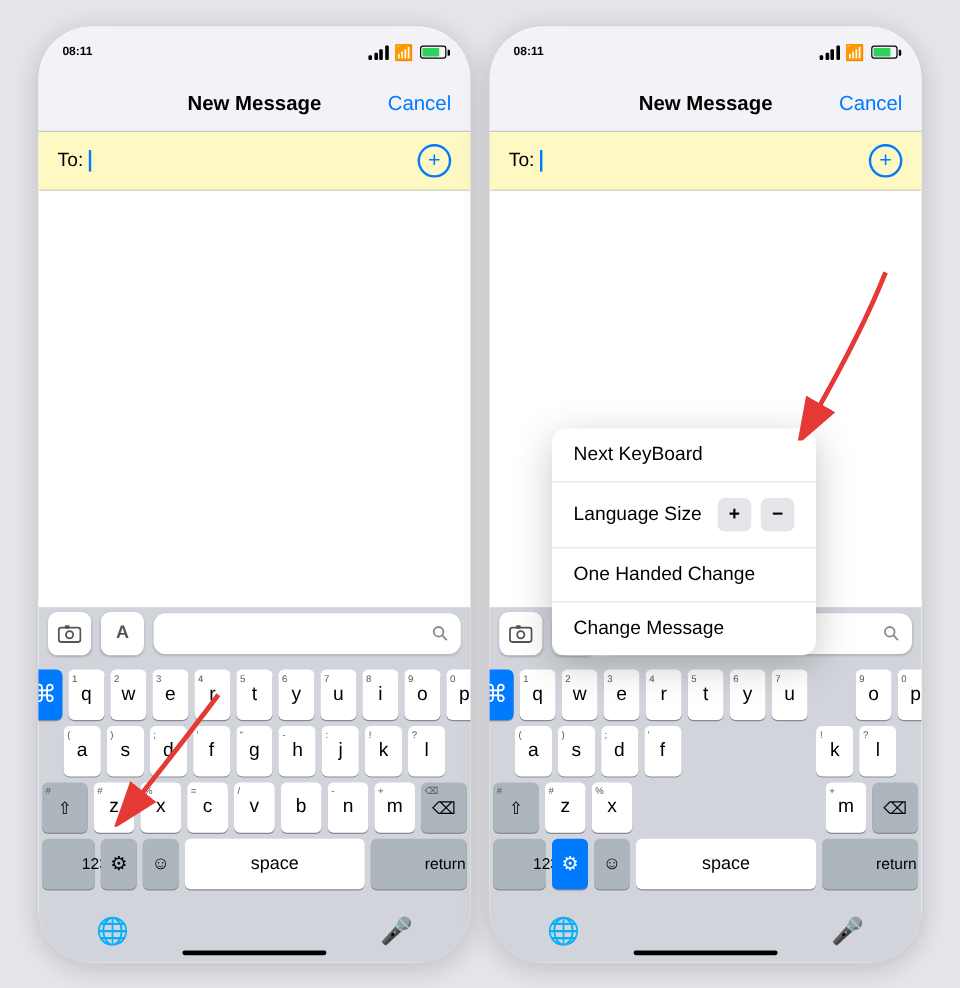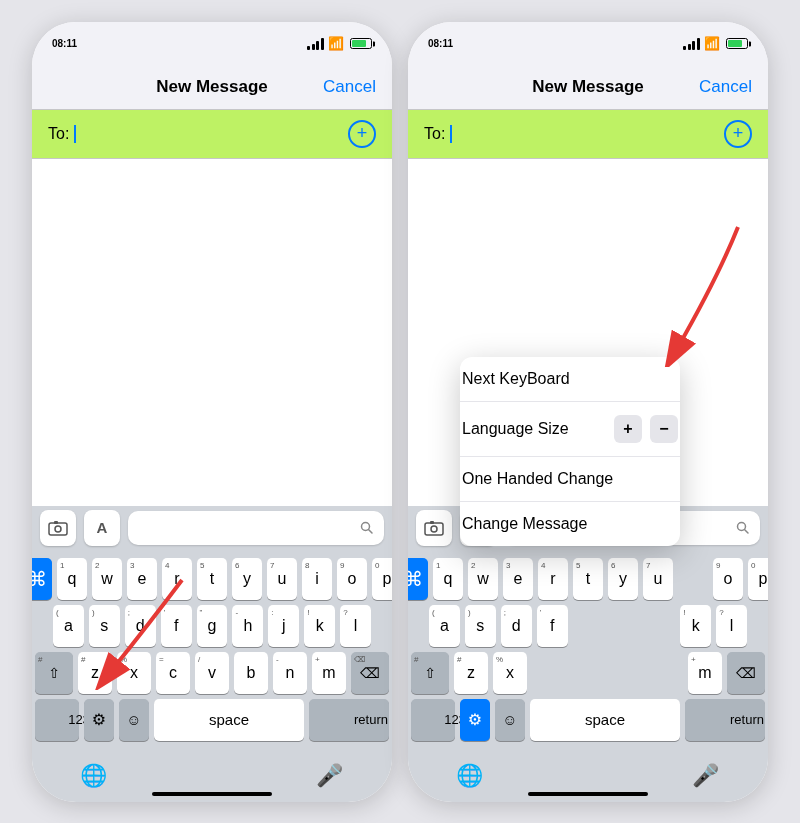--- a/index.html
+++ b/index.html
@@ -105,21 +105,21 @@
       position: absolute;
       right: 16px;
       font-size: 17px;
       color: #007aff;
       cursor: pointer;
     }
 
     
     .compose-area {
       flex: 1;
-      background: #bef264;
+      background: #fef9c3;
       display: flex;
       flex-direction: column;
       overflow: hidden;
     }
     .to-field {
       display: flex;
       align-items: center;
       padding: 10px 16px;
       border-bottom: 1px solid #c6c6c8;
       min-height: 44px;
@@ -276,21 +276,21 @@
       left: 52px;
       top: 330px;
       background: #fff;
       border-radius: 12px;
       box-shadow: 0 8px 32px rgba(0,0,0,0.22);
       z-index: 10;
       min-width: 220px;
       overflow: hidden;
     }
     .popup-item {
-      padding: 13px 2px;
+      padding: 13px 18px;
       font-size: 16px;
       color: #000;
       border-bottom: 1px solid #e5e5ea;
       cursor: pointer;
       display: flex;
       align-items: center;
       justify-content: space-between;
     }
     .popup-item:last-child {
       border-bottom: none;

